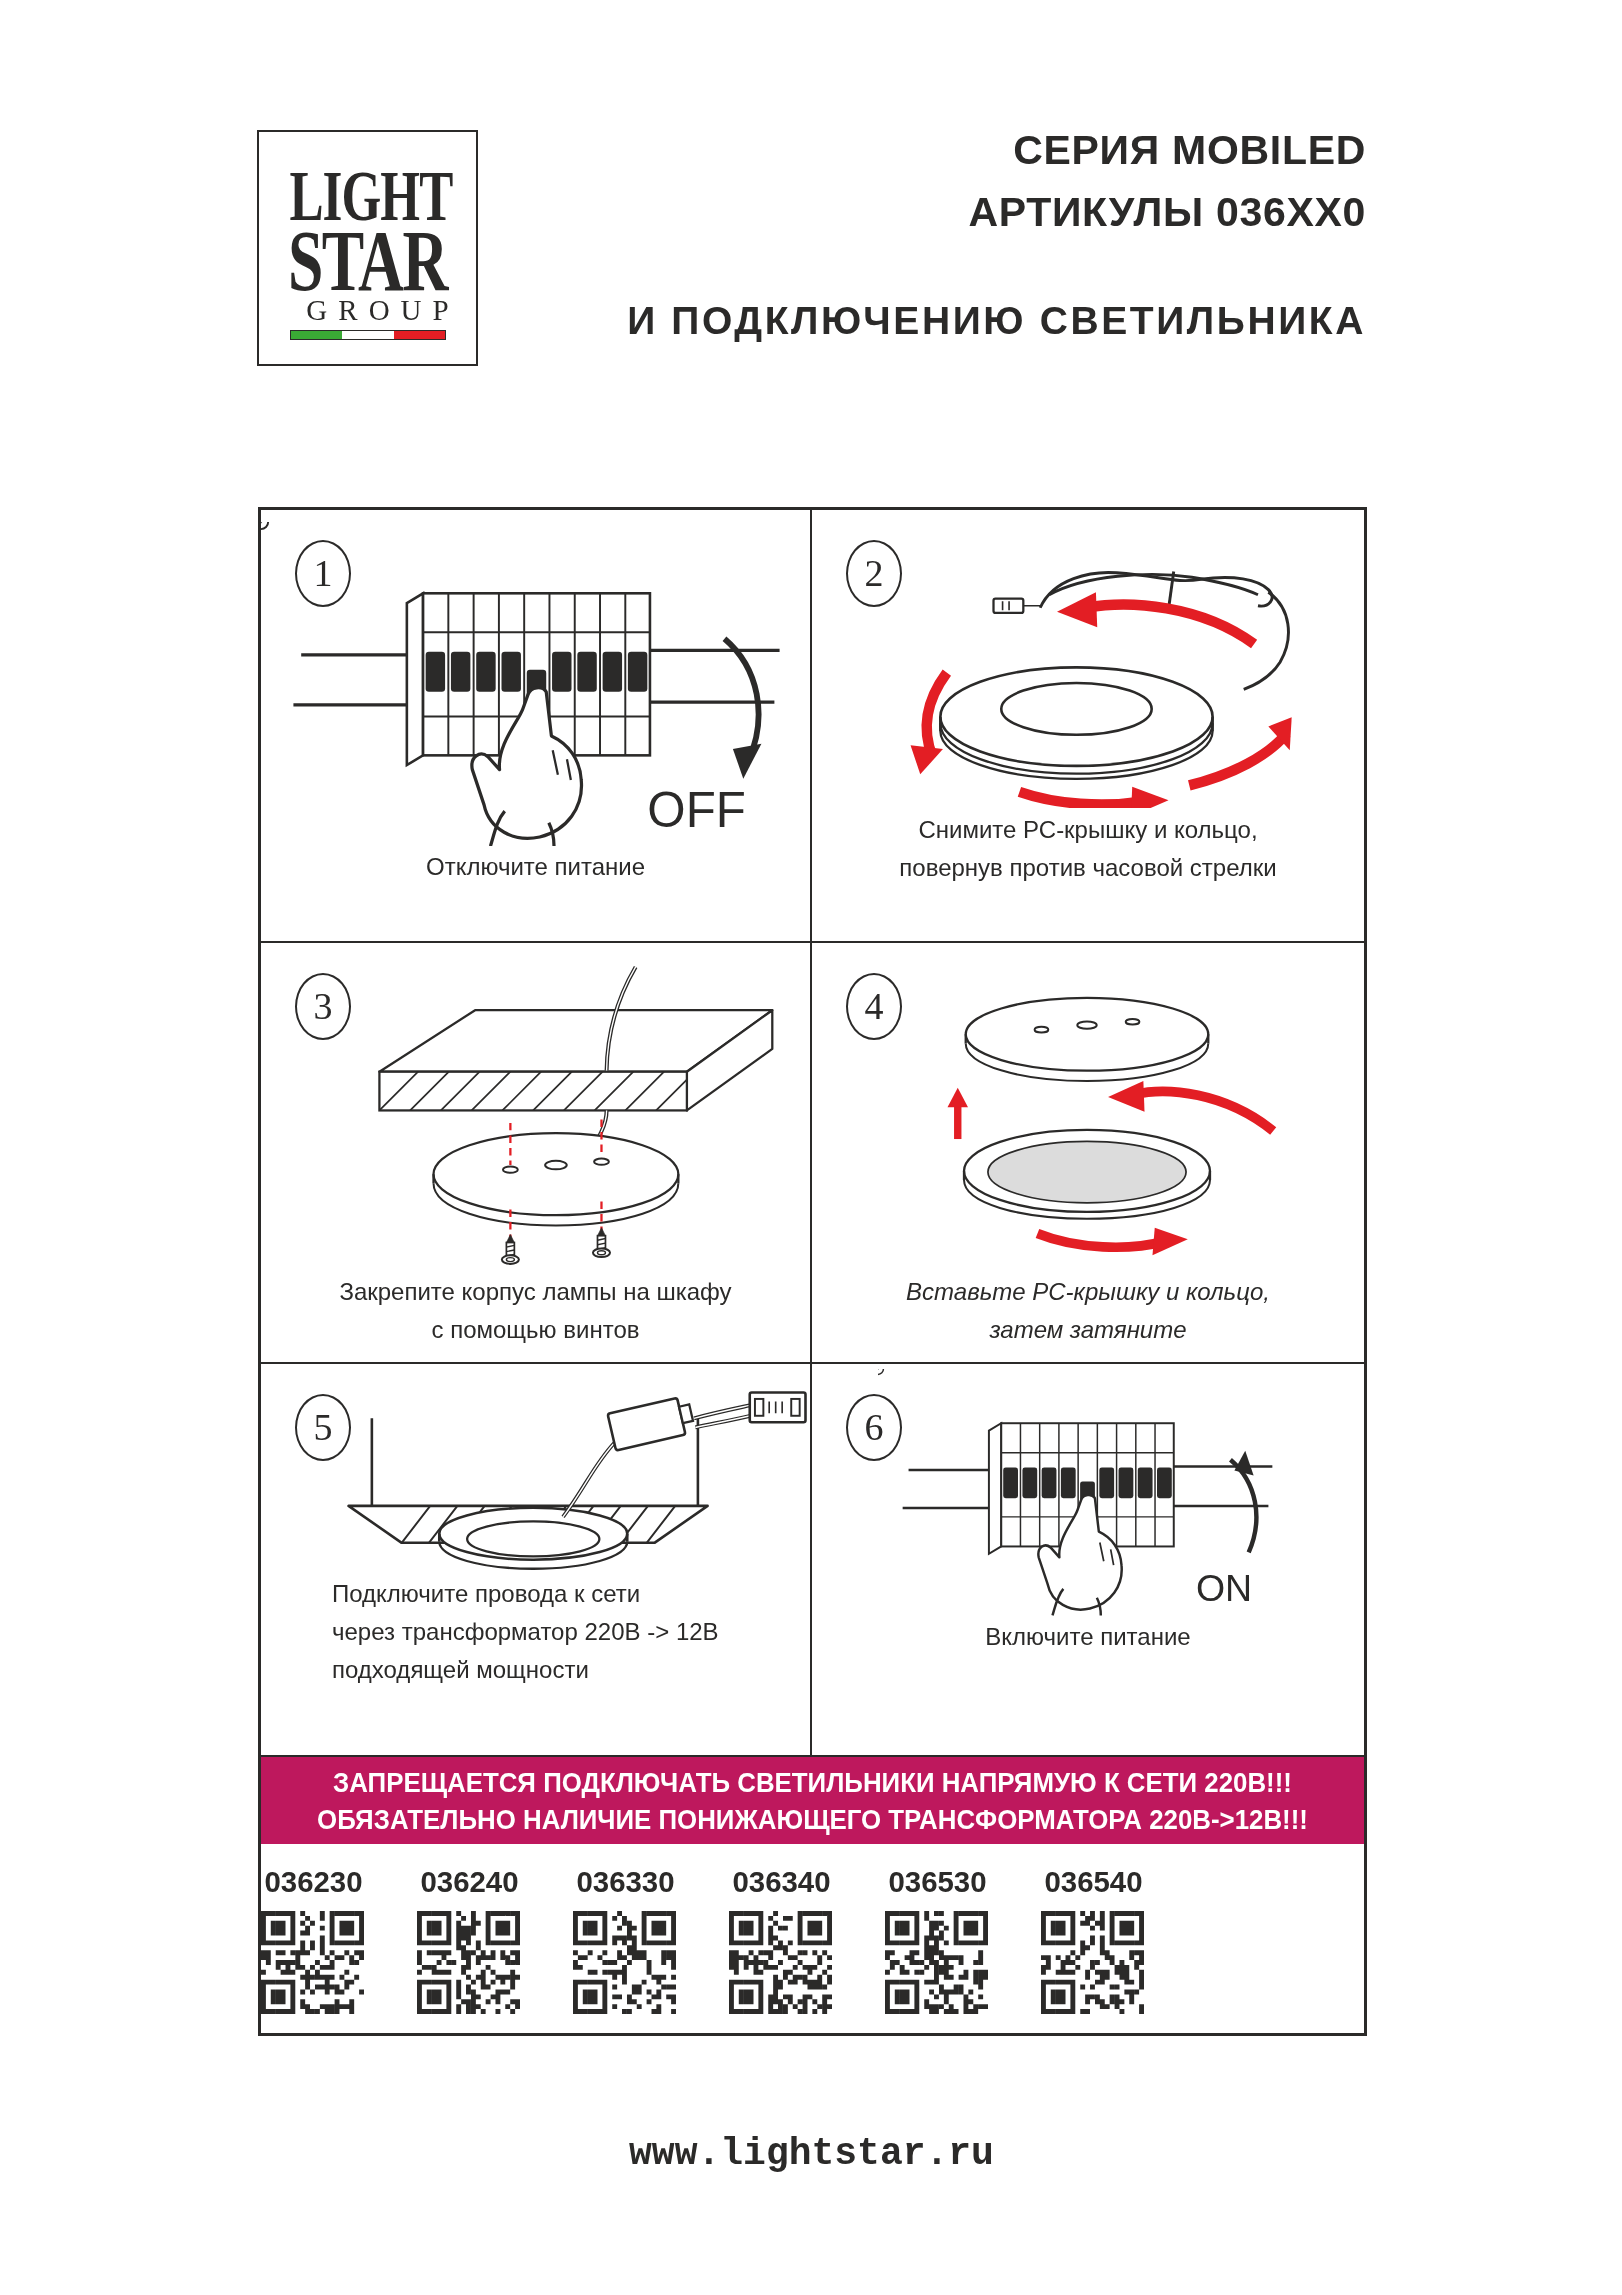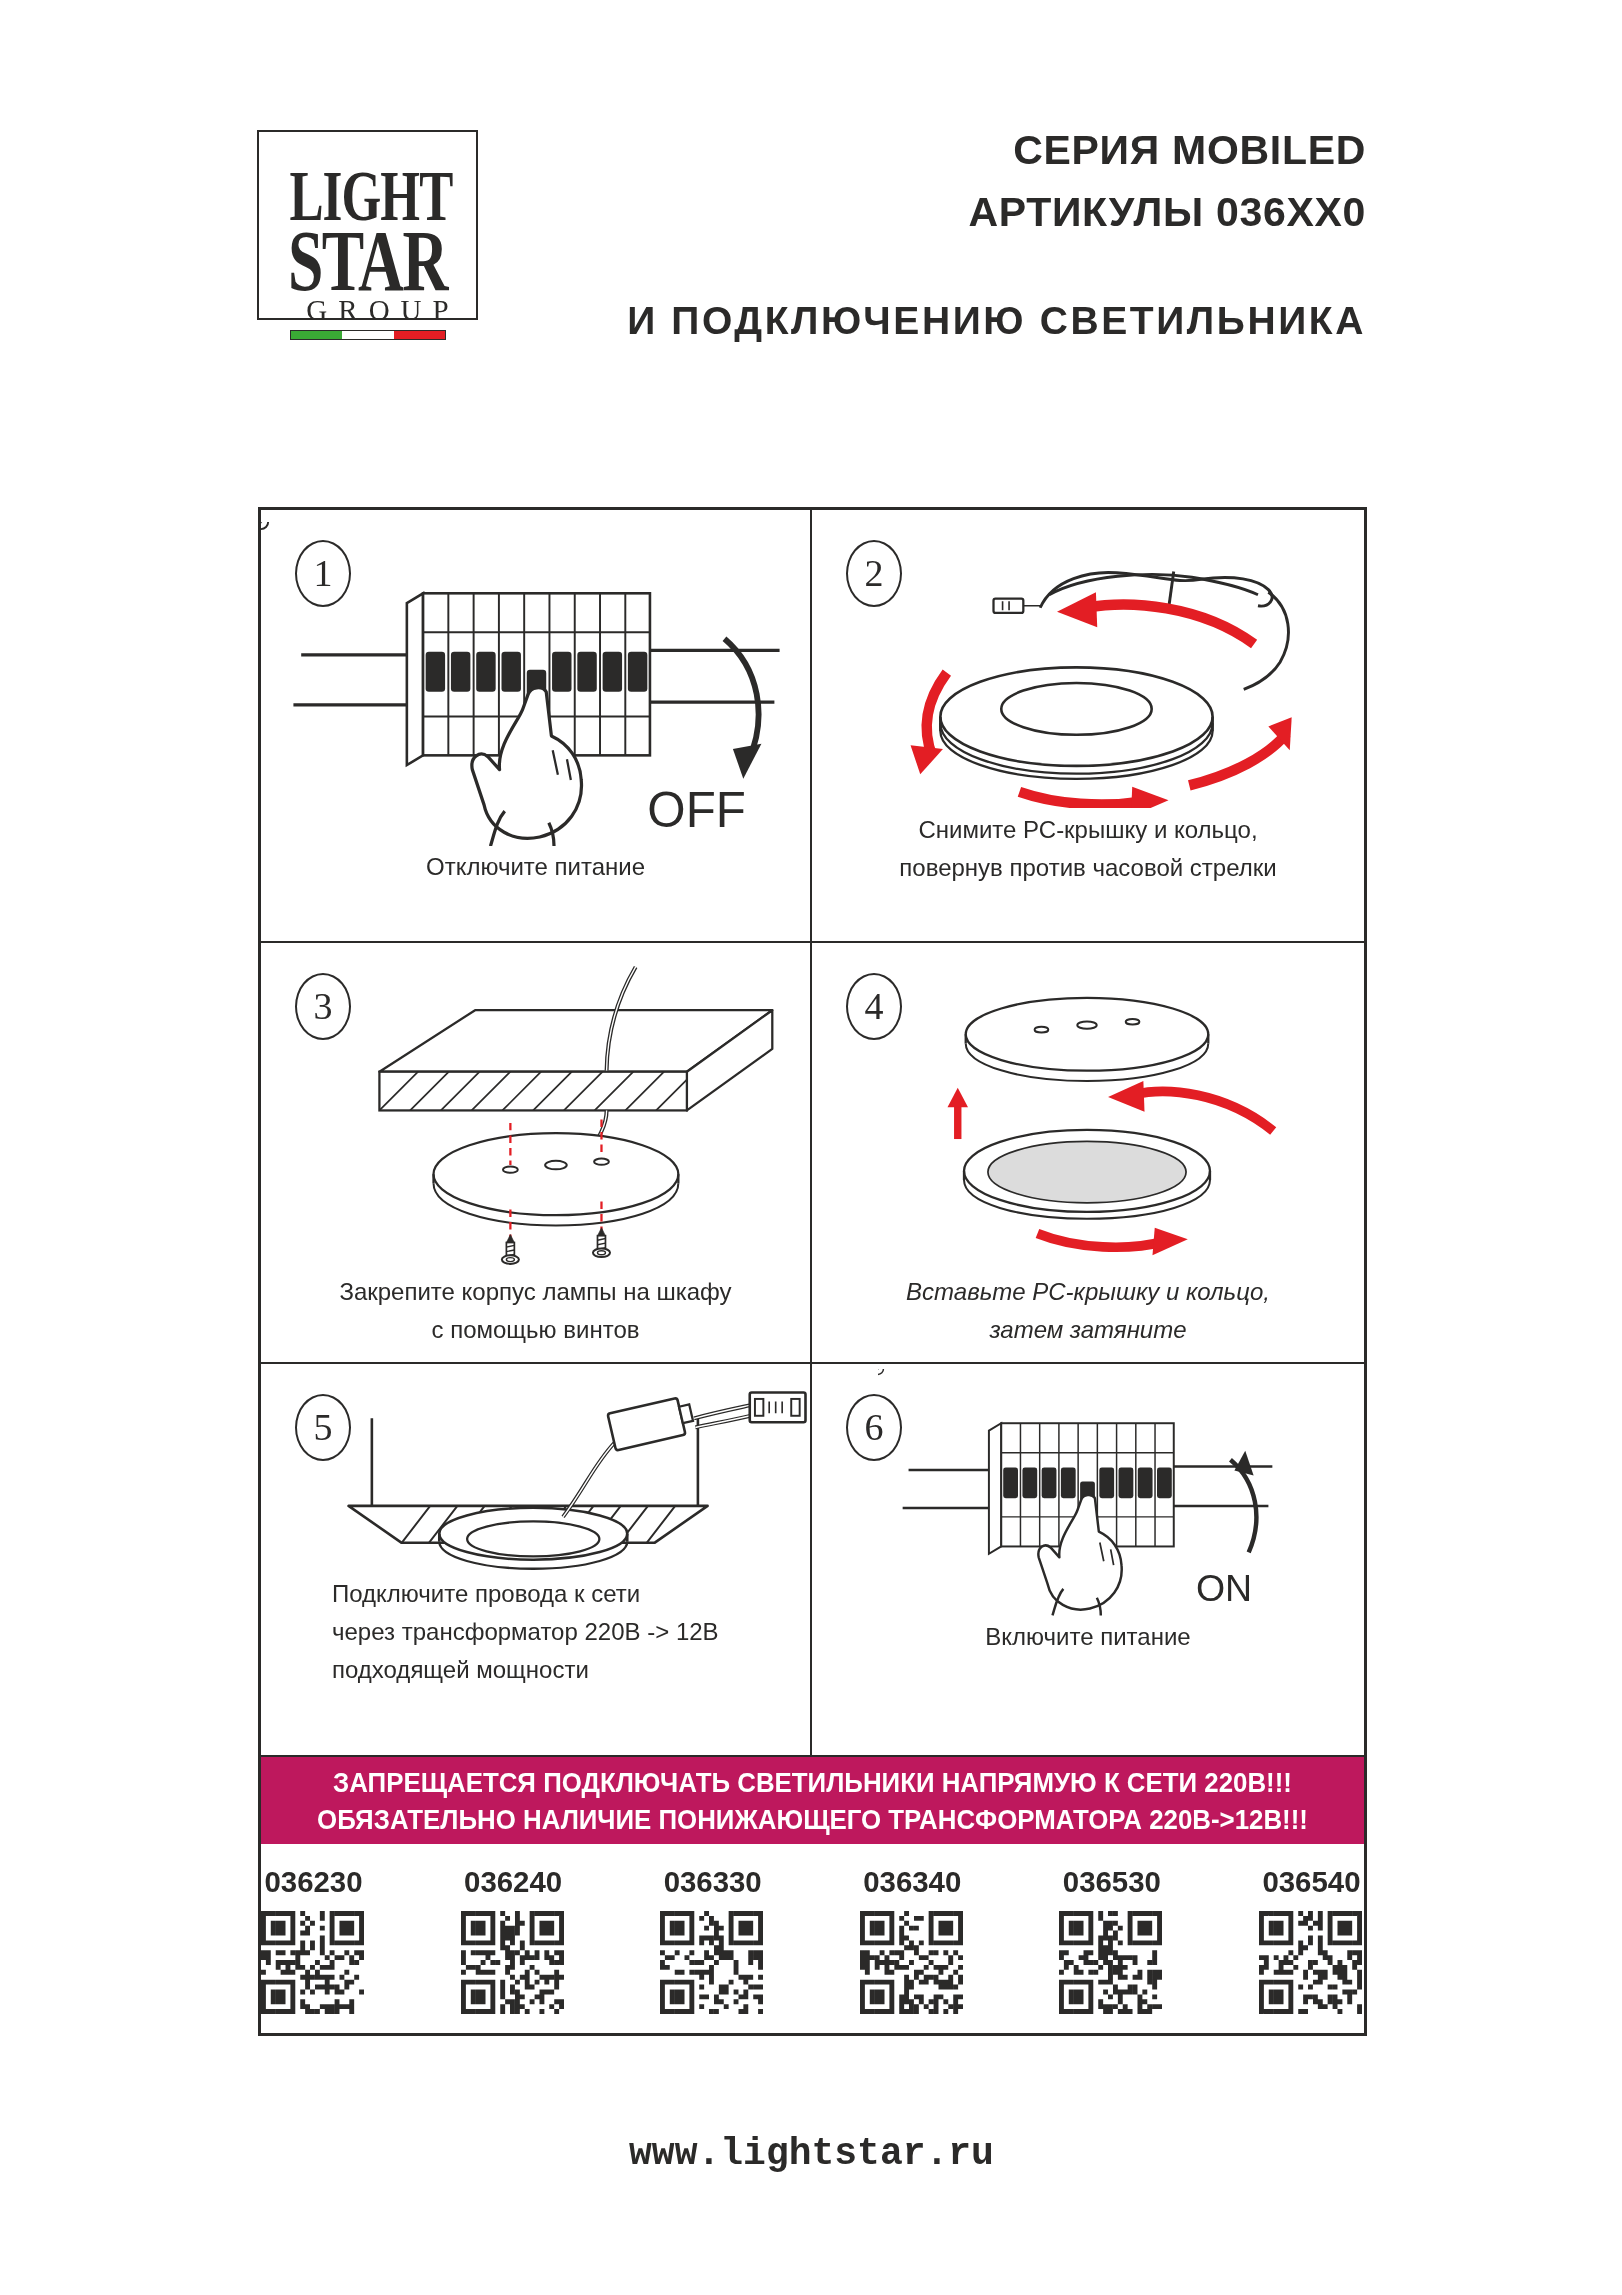--- a/index.html
+++ b/index.html
@@ -1,19 +1,19 @@
 <!DOCTYPE html>
 <html style="font-size:10.5px"><head>
 <meta charset="utf-8">
 <style>
   html,body{margin:0;padding:0;background:#e8e8e8;}
   .page{position:relative;width:1623px;height:2295px;background:#ffffff;overflow:hidden;
         font-family:"Liberation Sans",sans-serif;color:#2b2a29;}
   
-  .logo-box{position:absolute;left:257px;top:130px;width:221px;height:190px;
+  .logo-box{position:absolute;left:257px;top:130px;width:221px;height:236px;
             border:2.6px solid #2b2a29;box-sizing:border-box;text-align:center;}
   .logo-light{position:absolute;left:0;right:0;top:29px;font-family:"Liberation Serif",serif;
               font-weight:bold;font-size:71px;line-height:71px;letter-spacing:-1.3px;
               transform:scaleX(.72);}
   .logo-star{position:absolute;left:0;right:0;top:86px;font-family:"Liberation Serif",serif;
              font-weight:bold;font-size:86px;line-height:86px;letter-spacing:-2px;
              transform:scaleX(.74);}
   .logo-group{position:absolute;left:0;right:0;top:162px;font-family:"Liberation Serif",serif;
               font-weight:normal;font-size:29px;letter-spacing:11px;text-indent:11px;margin-left:20px;}
   .logo-flag{position:absolute;left:31px;top:198px;width:156px;height:9.8px;border:1.3px solid #2b2a29;
@@ -38,21 +38,21 @@
            white-space:pre-line;}
   .caption.left{text-align:left;left:71px;right:21px;}
   .gfx{position:absolute;}
   .svg-label{font-family:"Liberation Sans",sans-serif;font-size:76px;fill:#2b2a29;}
   
   .warning{height:87px;background:#be185d;color:#ffffff;display:flex;flex-direction:column;
            justify-content:center;}
   .warning div{text-align:center;font-weight:bold;font-size:27.5px;line-height:37px;
                transform:scaleX(.94);white-space:nowrap;}
   
-  .qr-row{height:188px;display:flex;justify-content:space-between;gap:51px;padding-top:22px;
+  .qr-row{height:188px;display:flex;justify-content:flex-start;gap:51px;padding-top:22px;
           box-sizing:border-box;}
   .qr-col{width:105px;text-align:center;}
   .art-num{font-weight:bold;font-size:29.4px;line-height:31px;margin-bottom:14.4px;}
   
   .footer{position:absolute;left:0;right:0;top:2132px;text-align:center;font-weight:bold;
           font-size:38px;font-family:Liberation Mono, monospace;}
   svg{display:block;}
   svg .ln{stroke:#2b2a29;fill:none;}
   svg .fw{fill:#ffffff;stroke:#2b2a29;}
   svg .fb{fill:#2b2a29;stroke:none;}

